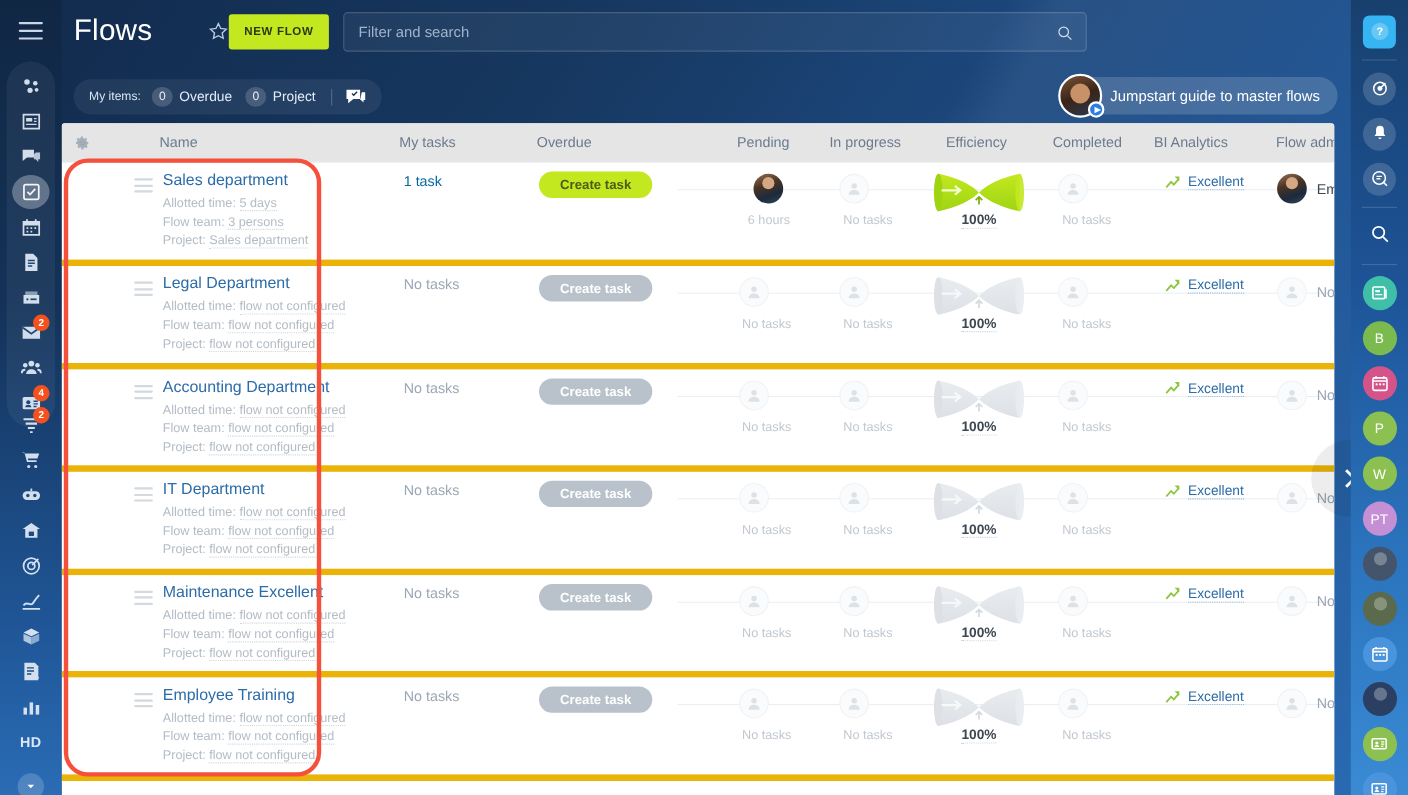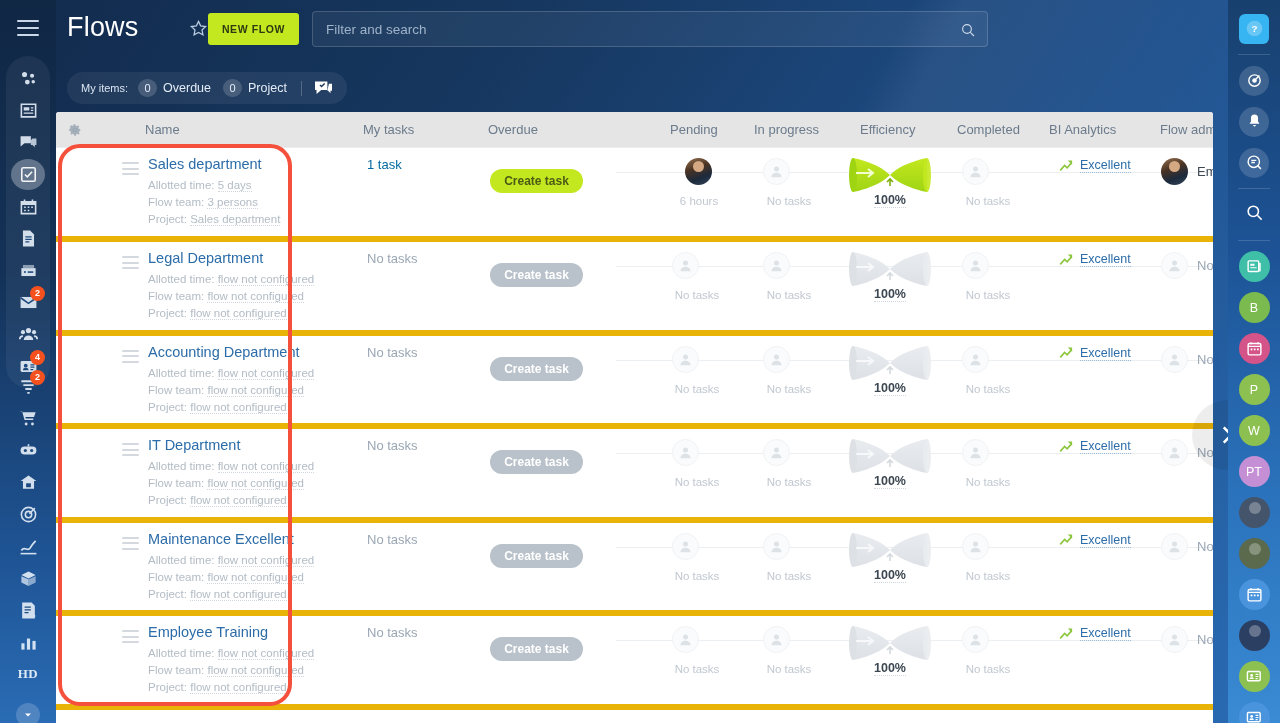--- a/index.html
+++ b/index.html
@@ -40,21 +40,21 @@
     background: rgba(255,255,255,.30); border-radius: 50%;
   }
   .lsb-item.sel svg { position: relative; fill: #fff; }
   .lsb-lower { position: absolute; left: 6px; top: 370px; width: 44px; }
   .badge {
     position: absolute; top: 0px; right: 5px; min-width: 15px; height: 15px;
     background: #f4511e; color: #fff; border-radius: 8px;
     font-size: 9px; line-height: 15px; text-align: center; font-weight: bold;
     padding: 0 3px;
   }
-  .hd-txt { color: #dce8f6; font-size: 13px; font-weight: bold; letter-spacing: .5px; font-family: Liberation Serif, serif; }
+  .hd-txt { color: #dce8f6; font-size: 13px; font-weight: bold; letter-spacing: .5px; }
   .lsb-chev {
     position: absolute; left: 16px; top: 703px; width: 24px; height: 24px;
     border-radius: 50%; background: rgba(255,255,255,.18);
     display: flex; align-items: center; justify-content: center;
   }
   .lsb-chev svg { width: 12px; height: 12px; fill: #fff; }
 
   
   .topbar { position: absolute; left: 56px; top: 0; right: 52px; height: 58px; }
   .title {
@@ -157,24 +157,24 @@
   .rmeta.m1 { top: 31px; }
   .rmeta.m2 { top: 48px; }
   .rmeta.m3 { top: 65px; }
   .rmeta b { font-weight: normal; color: #b3bcc5; border-bottom: 1px dotted #cfd6dd; }
 
   .mytasks { position: absolute; left: 311px; top: 9px; font-size: 13px; }
   .mytasks.link { color: #0369a1; cursor: pointer; }
   .mytasks.none { color: #9aa7b4; }
 
   .ctask {
-    position: absolute; left: 434px; top: 8px; width: 93px; height: 24px;
+    position: absolute; left: 434px; top: 8px; width: 103px; height: 24px;
     border-radius: 12px; background: #b9c2ca;
     color: #fff; font-size: 12px; font-weight: bold;
-    display: flex; align-items: center; justify-content: center; cursor: pointer; margin-top: 13px;
+    display: flex; align-items: center; justify-content: center; cursor: pointer;
   }
   .ctask.active { background: #c3e81f; color: #4c5c16; }
 
   
   .connector {
     position: absolute; left: 560px; top: 24px; width: 600px; height: 1px;
     background: #eceff2;
   }
 
   
@@ -464,20 +464,25 @@
     <span class="mi-div"></span>
     <span class="mi-chat">
       <svg viewBox="0 0 24 22">
           <path d="M1 2h16v11H9l-6 5V13H1z"></path>
           <path d="M7.5 6.5l2 2 4-4" fill="none" stroke="#1d3556" stroke-width="1.8"></path>
           <path d="M19 5h4v9h-2v3l-3-3h-1z"></path>
         </svg>
     </span>
   </div>
 
+  <div class="jumpstart">
+    <span class="js-ava"></span>
+    <span class="js-play"></span>
+    <span class="js-text">Jumpstart guide to master flows</span>
+  </div>
 
   <div class="panel">
     <div class="thead">
       <span class="gear">
         <svg viewBox="0 0 24 24">
             <path d="M12 8a4 4 0 100 8 4 4 0 000-8zm0 6a2 2 0 110-4 2 2 0 010 4z"></path>
             <path d="M21 13.5v-3l-2.4-.5a7 7 0 00-.8-1.9l1.4-2-2.1-2.1-2 1.4a7 7 0 00-1.9-.8L12.6 2h-3l-.5 2.4a7 7 0 00-1.9.8l-2-1.4L3 5.9l1.4 2a7 7 0 00-.8 1.9L2 10.5v3l2.6.5c.2.7.4 1.3.8 1.9l-1.4 2 2.1 2.1 2-1.4c.6.4 1.2.6 1.9.8l.5 2.6h3l.5-2.6c.7-.2 1.3-.4 1.9-.8l2 1.4 2.1-2.1-1.4-2c.4-.6.6-1.2.8-1.9z" opacity=".85"></path>
           </svg>
       </span>
       <span class="th" style="position:absolute;left:89px">Name</span>

